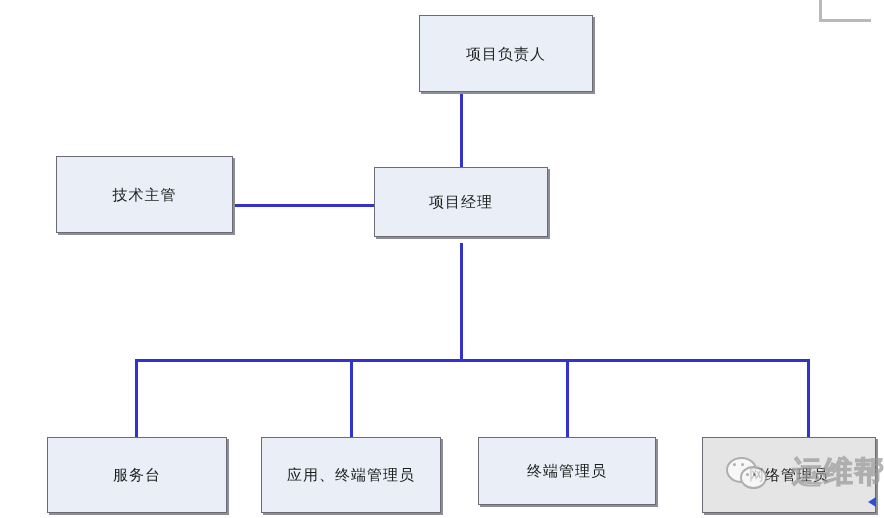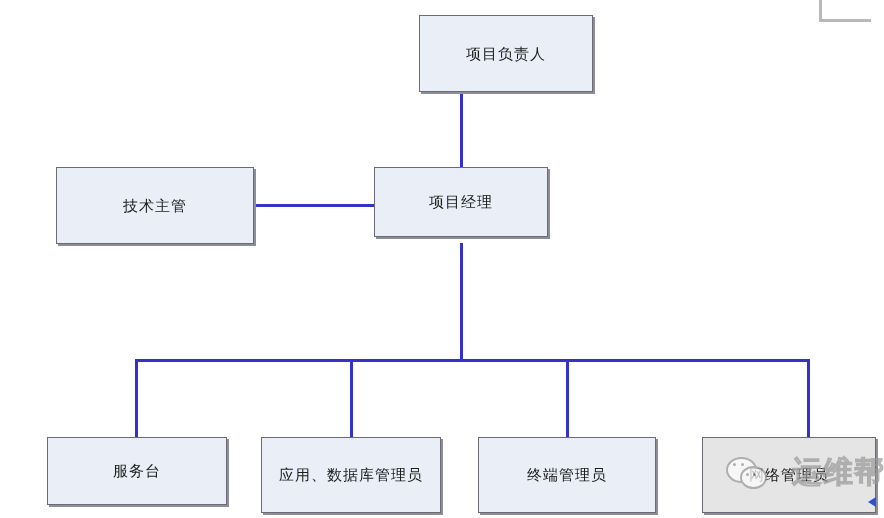--- a/index.html
+++ b/index.html
@@ -143,30 +143,30 @@
   <div class="conn v" style="background: rgb(51, 51, 204); left: 350px; top: 359px; height: 78px;"></div>
   <div class="conn v" style="background: rgb(51, 51, 204); left: 566px; top: 359px; height: 78px;"></div>
   <div class="conn v" style="background: rgb(51, 51, 204); left: 807px; top: 359px; height: 78px;"></div>
 
   <div class="node" style="left: 374px; top: 15px; width: 174px; height: 77px; background: rgb(234, 239, 247); border-color: rgb(107, 107, 117); box-shadow: rgb(142, 142, 150) 2px 2px 0px 0px; margin-left: 45px;">
     <span class="label">项目负责人</span>
   </div>
   <div class="node" style="left: 374px; top: 167px; width: 174px; height: 70px; background: rgb(234, 239, 247); border-color: rgb(107, 107, 117); box-shadow: rgb(142, 142, 150) 2px 2px 0px 0px;">
     <span class="label">项目经理</span>
   </div>
-  <div class="node" style="left: 56px; top: 167px; width: 198px; height: 77px; background: rgb(234, 239, 247); border-color: rgb(107, 107, 117); box-shadow: rgb(142, 142, 150) 2px 2px 0px 0px;">
+  <div class="node" style="left: 56px; top: 156px; width: 177px; height: 77px; background: rgb(234, 239, 247); border-color: rgb(107, 107, 117); box-shadow: rgb(142, 142, 150) 2px 2px 0px 0px;">
     <span class="label">技术主管</span>
   </div>
-  <div class="node" style="left: 47px; top: 437px; width: 180px; height: 68px; background: rgb(234, 239, 247); border-color: rgb(107, 107, 117); box-shadow: rgb(142, 142, 150) 2px 2px 0px 0px;">
+  <div class="node" style="left: 47px; top: 437px; width: 180px; height: 76px; background: rgb(234, 239, 247); border-color: rgb(107, 107, 117); box-shadow: rgb(142, 142, 150) 2px 2px 0px 0px;">
     <span class="label">服务台</span>
   </div>
   <div class="node" style="left: 261px; top: 437px; width: 180px; height: 76px; background: rgb(234, 239, 247); border-color: rgb(107, 107, 117); box-shadow: rgb(142, 142, 150) 2px 2px 0px 0px;">
-    <span class="label">应用、数据库管理员</span>
+    <span class="label">应用、终端管理员</span>
   </div>
-  <div class="node" style="left: 478px; top: 437px; width: 178px; height: 76px; background: rgb(234, 239, 247); border-color: rgb(107, 107, 117); box-shadow: rgb(142, 142, 150) 2px 2px 0px 0px;">
+  <div class="node" style="left: 478px; top: 437px; width: 178px; height: 68px; background: rgb(234, 239, 247); border-color: rgb(107, 107, 117); box-shadow: rgb(142, 142, 150) 2px 2px 0px 0px;">
     <span class="label">终端管理员</span>
   </div>
   <div class="node" style="left: 702px; top: 437px; width: 174px; height: 76px; background: #e5e5e5; border-color: rgb(107, 107, 117); box-shadow: rgb(142, 142, 150) 2px 2px 0px 0px;">
     <span class="label">网络管理员</span>
   </div>
 
   <div id="watermark" style="left: 726px; top: 452px;">
     <div class="wm-logo">
       <div class="bubble-a"></div>
       <div class="bubble-b"></div>

